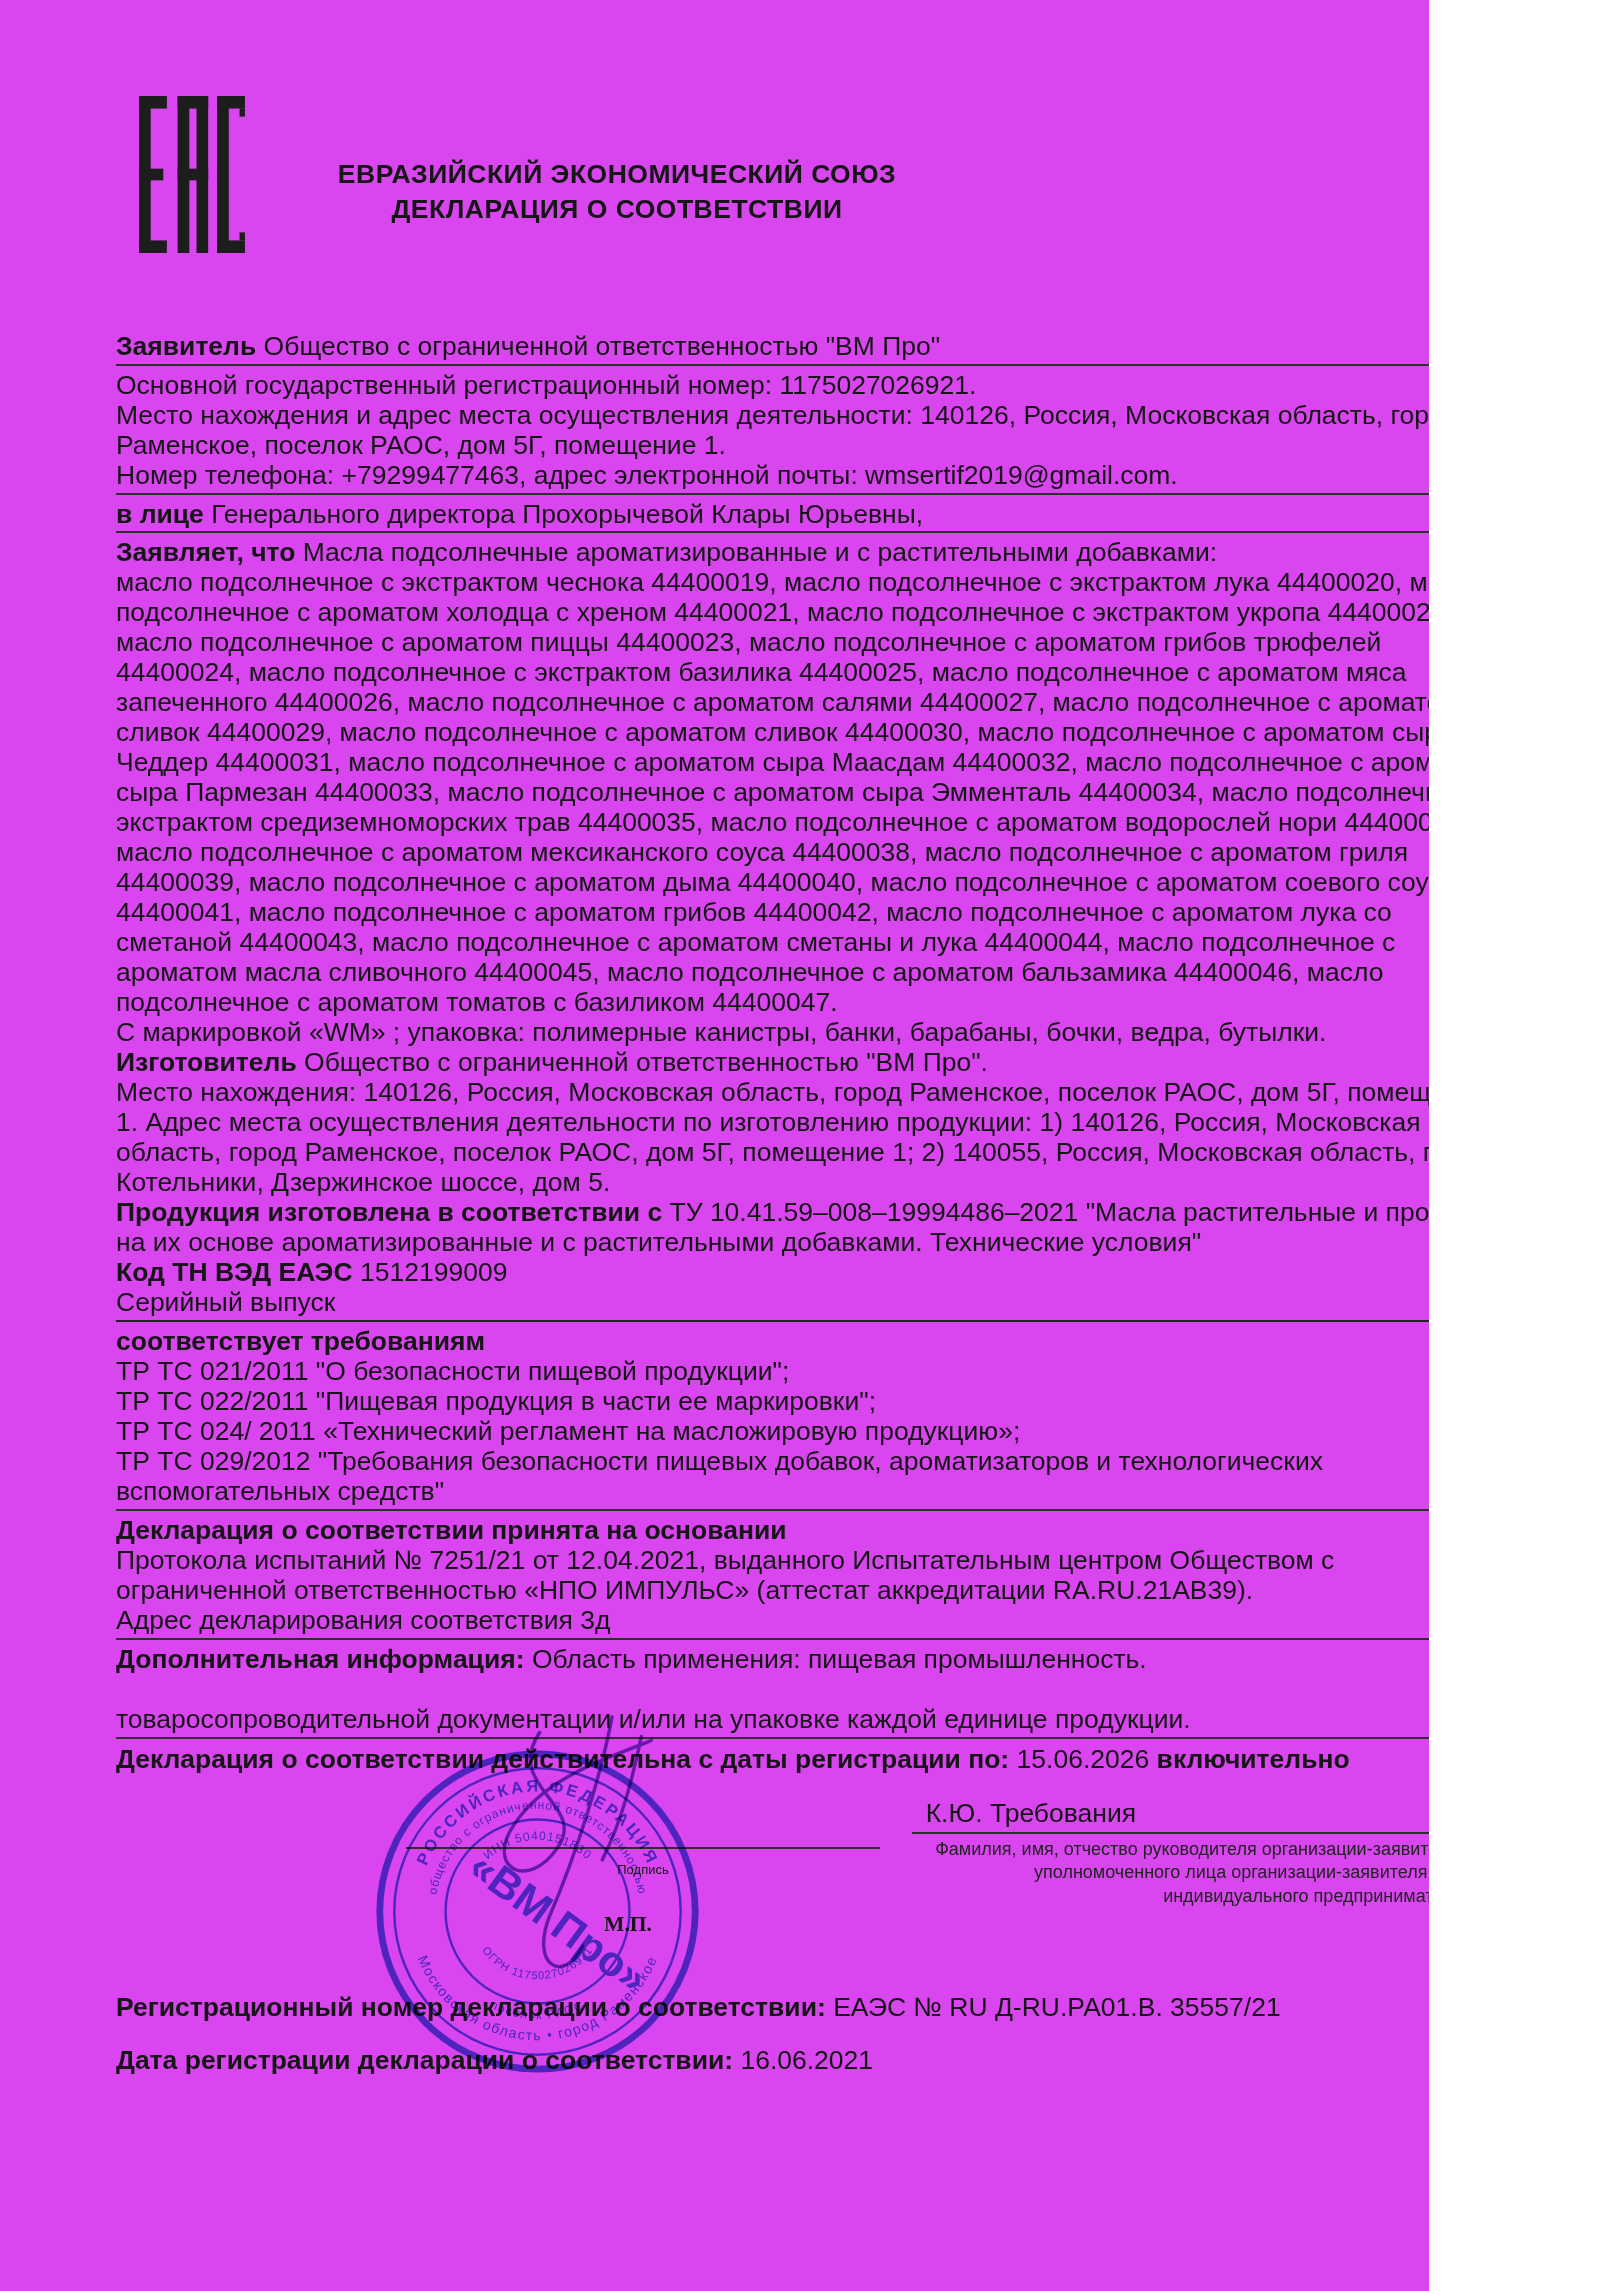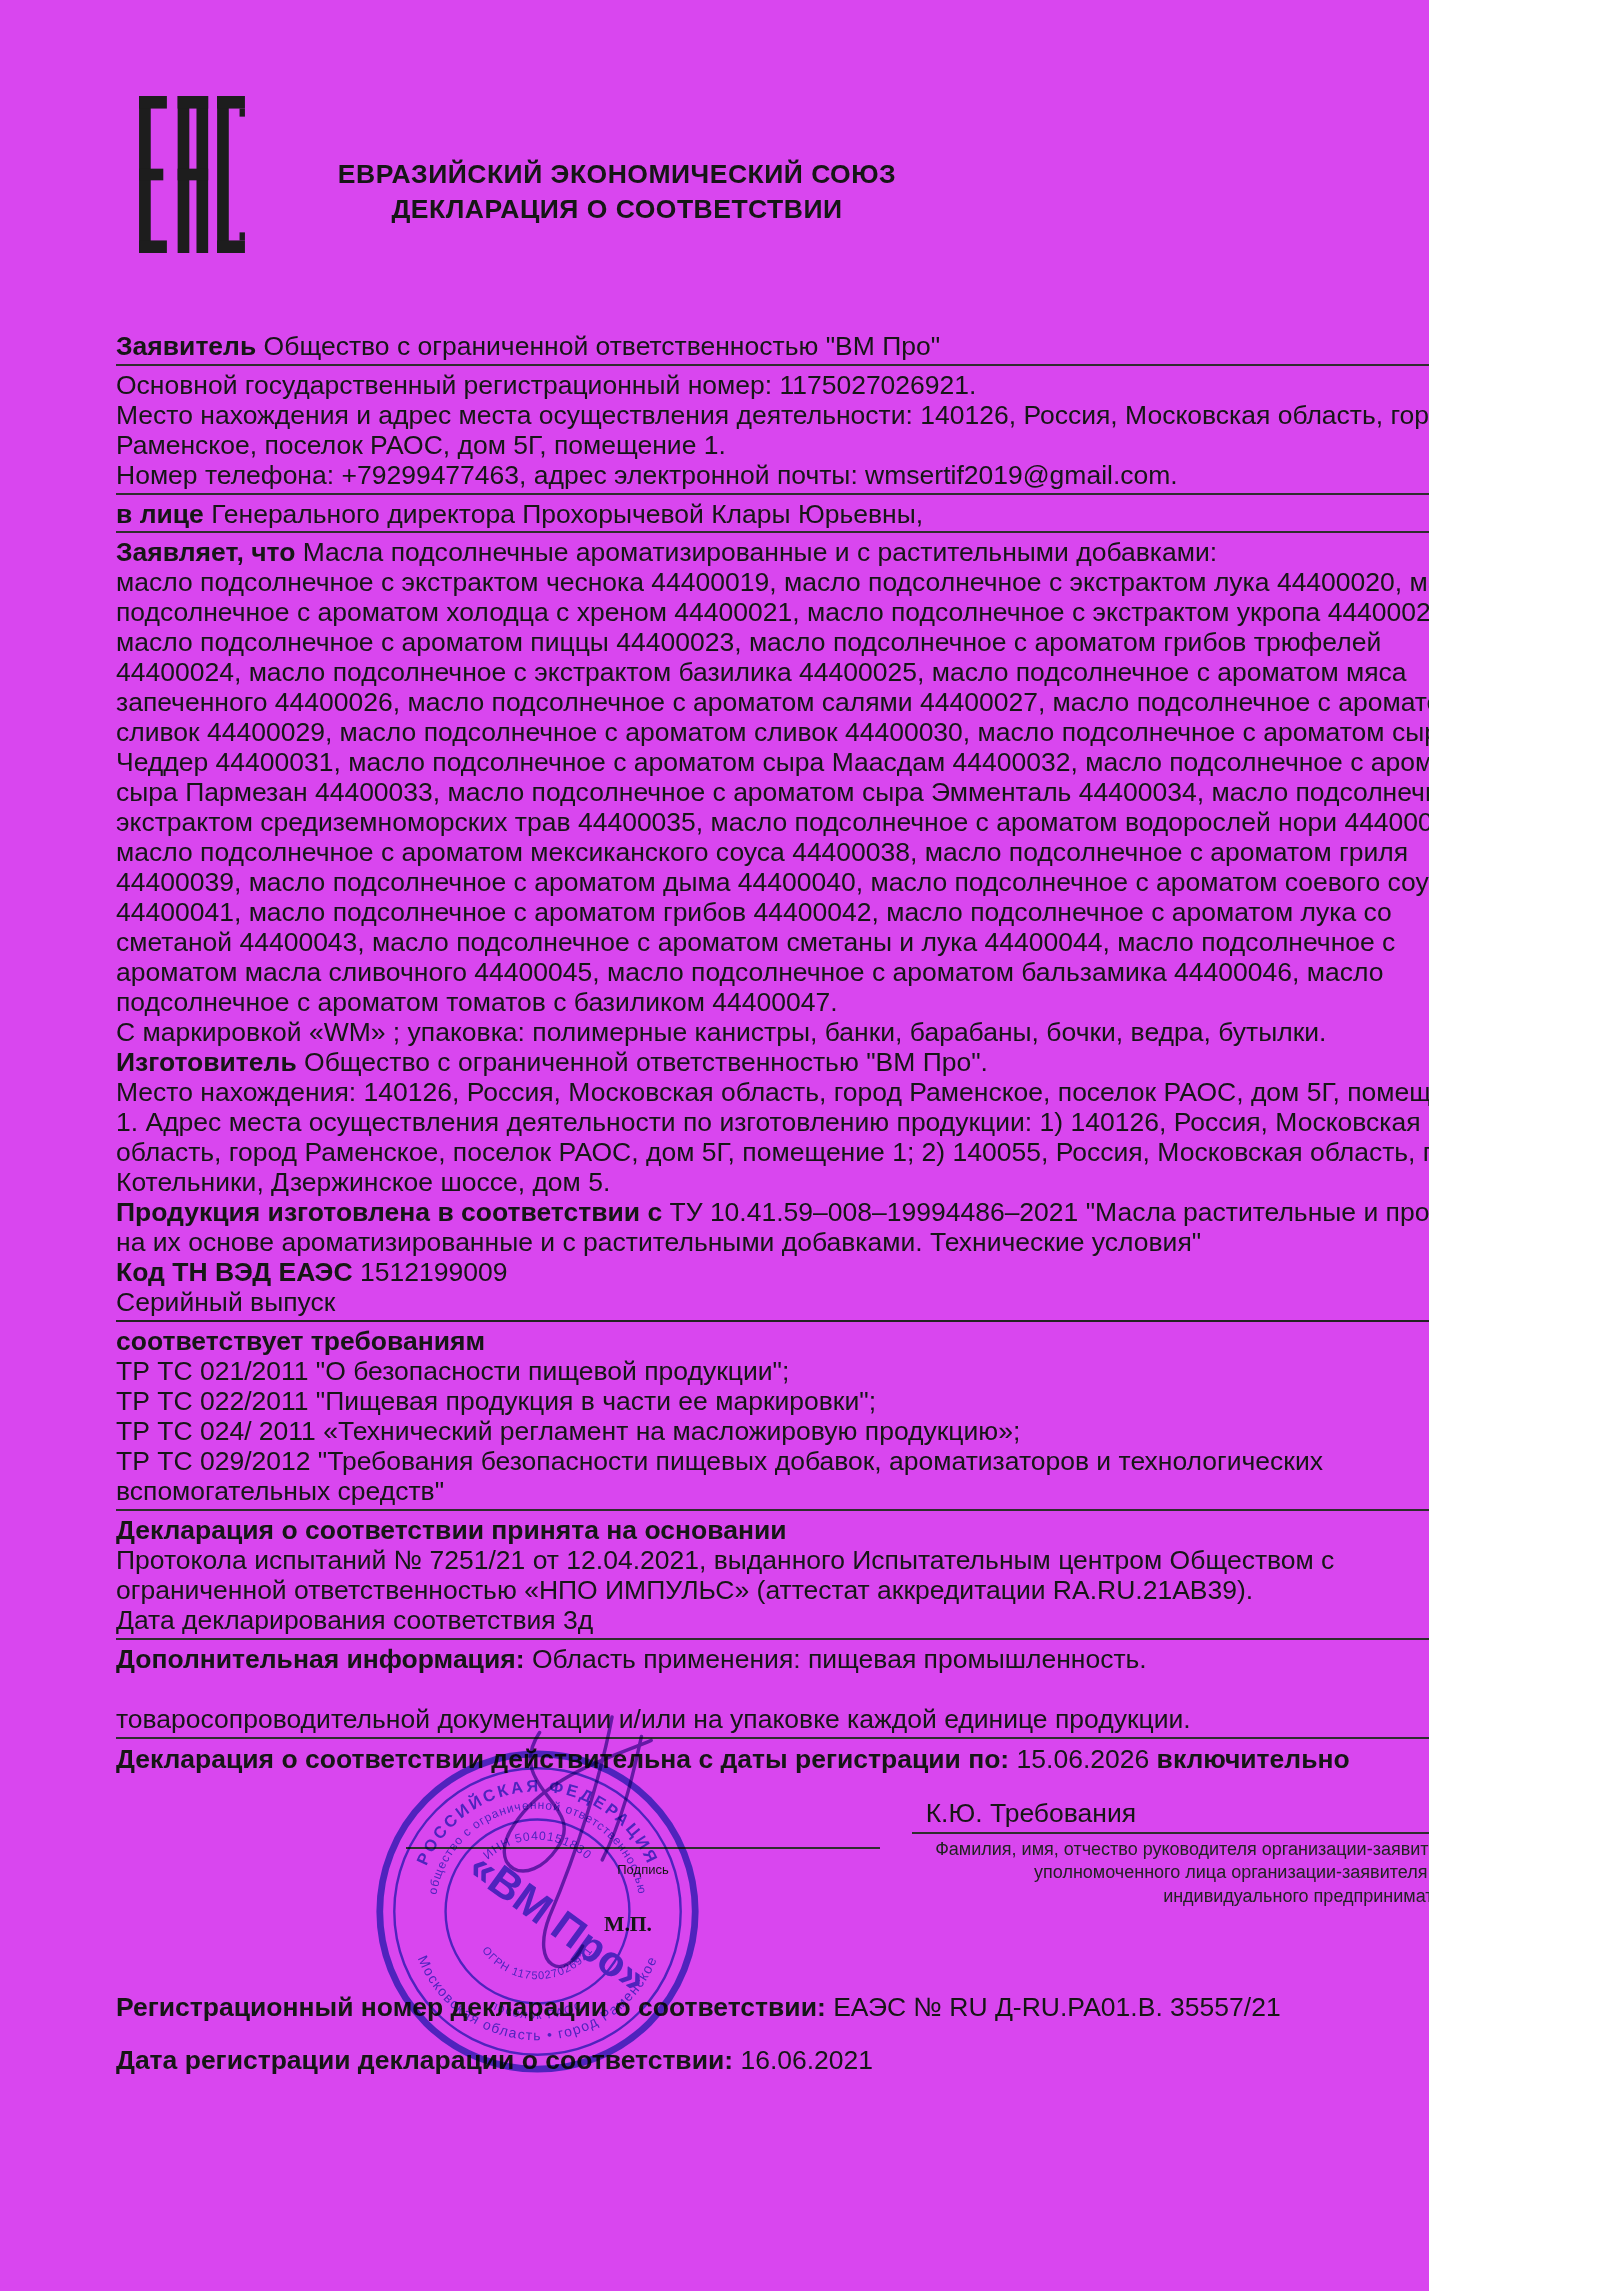--- a/index.html
+++ b/index.html
@@ -115,21 +115,21 @@
 
     <p><b>соответствует требованиям</b></p>
     <p>ТР ТС 021/2011 "О безопасности пищевой продукции";</p>
     <p>ТР ТС 022/2011 "Пищевая продукция в части ее маркировки";</p>
     <p>ТР ТС 024/ 2011 «Технический регламент на масложировую продукцию»;</p>
     <p>ТР ТС 029/2012 "Требования безопасности пищевых добавок, ароматизаторов и технологических вспомогательных средств"</p>
     <hr class="rule">
 
     <p><b>Декларация о соответствии принята на основании</b></p>
     <p>Протокола испытаний № 7251/21 от 12.04.2021, выданного Испытательным центром Обществом с ограниченной ответственностью «НПО ИМПУЛЬС» (аттестат аккредитации RA.RU.21АВ39).</p>
-    <p>Дата декларирования соответствия 3д</p>
+    <p>Адрес декларирования соответствия 3д</p>
     <hr class="rule">
 
     <p><b class="lbl">Дополнительная информация:</b><span>Область применения: пищевая промышленность.</span></p>
     <p><br><span class="u">товаросопроводительной документации и/или на упаковке каждой единице продукции.</span></p>
     <hr class="rule">
 
     <p class="mt"><b class="lbl">Декларация о соответствии действительна с даты регистрации по:</b><span class="sp">15.06.2026</span><b>включительно</b></p>
 
     <div class="sigzone">
 

